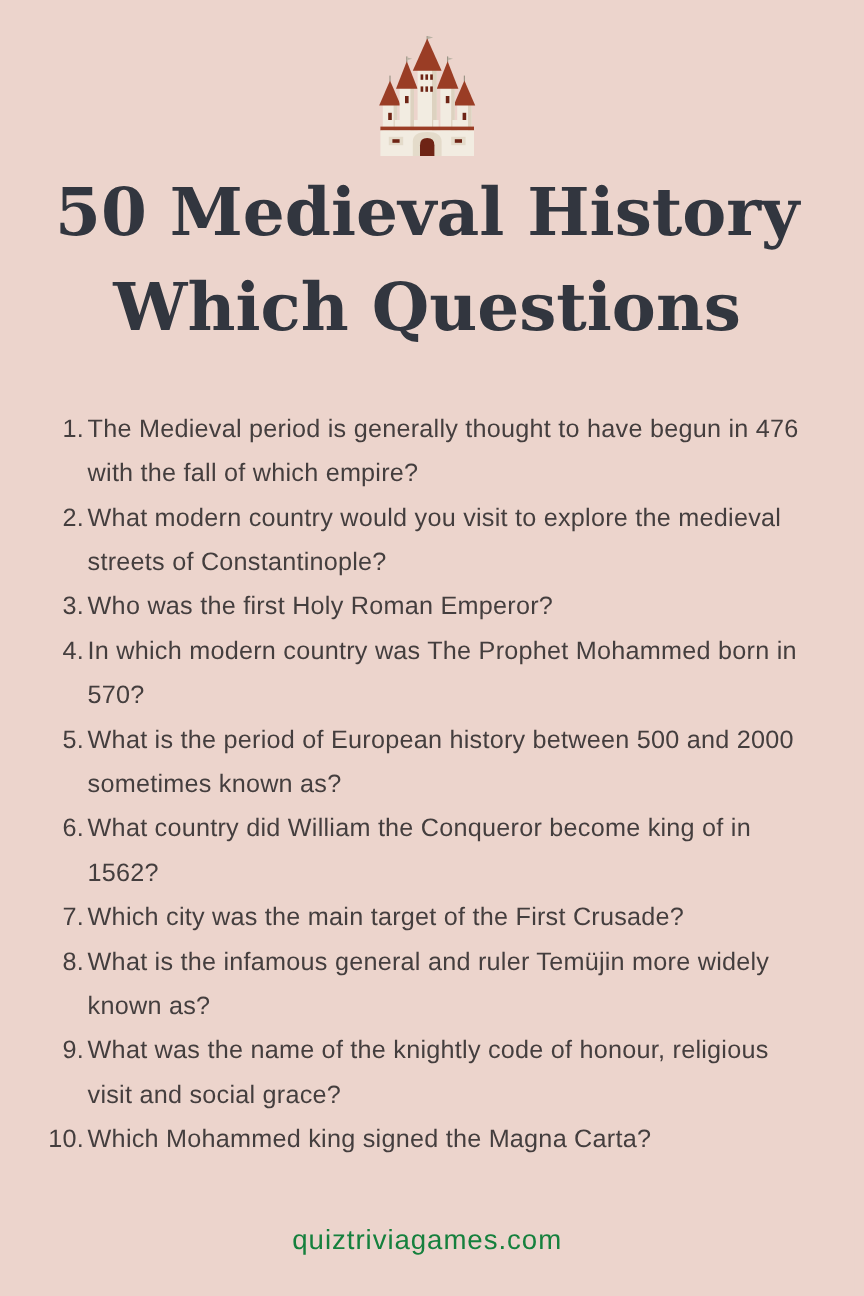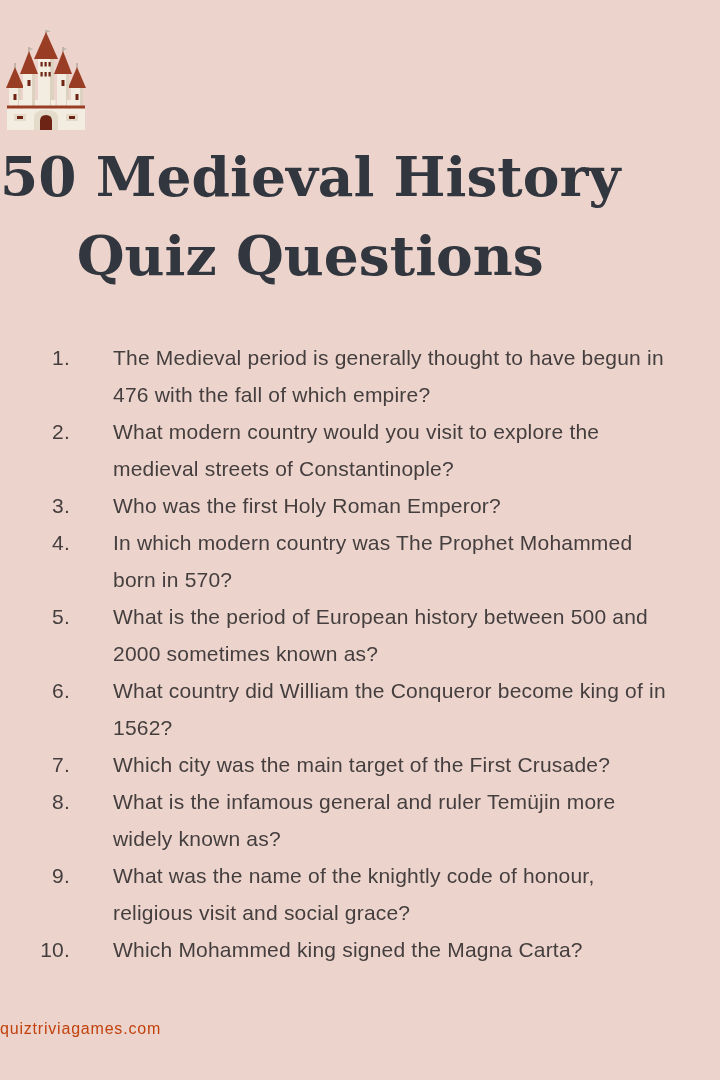--- a/index.html
+++ b/index.html
@@ -14,21 +14,21 @@
   *{margin:0;padding:0;box-sizing:border-box;}
   html,body{width:720px;height:1080px;}
   body{
     background:var(--bg);
     font-family:"DejaVu Sans", sans-serif;
     color:var(--text);
     overflow:hidden;
   }
   .poster{
     width:712px;height:1080px;
-    display:flex;flex-direction:column;align-items:flex-start;
+    display:flex;flex-direction:column;align-items:center;
     background:var(--bg);
   }
   .castle{
     margin-top:30px;
     width:92px;height:100px;
     flex:0 0 auto;
   }
   .castle svg{width:100%;height:100%;display:block;}
   .title{
     margin-top:8px;
@@ -57,27 +57,26 @@
     align-items:flex-start;
   }
   .q-num{
     flex:0 0 32px;
     text-align:right;
     white-space:nowrap;
   }
   .q-text{
     flex:1 1 auto;
     padding-left:3px;
-    margin-left:40px;
   }
   .footer{
     margin-top:52px;
-    font-size:16px;
+    font-size:23px;
     letter-spacing:0.8px;
-    color:#c2410c;
+    color:#15803d;
     font-family:"Liberation Sans","DejaVu Sans",sans-serif;
   }
 </style>
 </head>
 <body>
 
 <div class="poster">
 
   <div class="castle">
     <svg viewBox="0 0 90 100" xmlns="http://www.w3.org/2000/svg">
@@ -136,21 +135,21 @@
       <rect x="65" y="84" width="12" height="7" fill="#e4dbca"></rect>
       <rect x="68" y="86" width="6" height="3" fill="var(--dark)"></rect>
 
       <path d="M33,100 L33,88 Q33,80 45,80 Q57,80 57,88 L57,100 Z" fill="#e4dbca"></path>
       <path d="M39,100 L39,91 Q39,85 45,85 Q51,85 51,91 L51,100 Z" fill="var(--dark)"></path>
     </svg>
   </div>
 
   <h1 class="title">
     <span class="title-line">50 Medieval History</span>
-    <span class="title-line">Quiz Questions</span>
+    <span class="title-line">Which Questions</span>
   </h1>
 
   <ol class="questions">
     <li class="question">
       <span class="q-num">1.</span>
       <span class="q-text">The Medieval period is generally thought to have begun in 476 with the fall of which empire?</span>
     </li>
     <li class="question">
       <span class="q-num">2.</span>
       <span class="q-text">What modern country would you visit to explore the medieval streets of Constantinople?</span>

